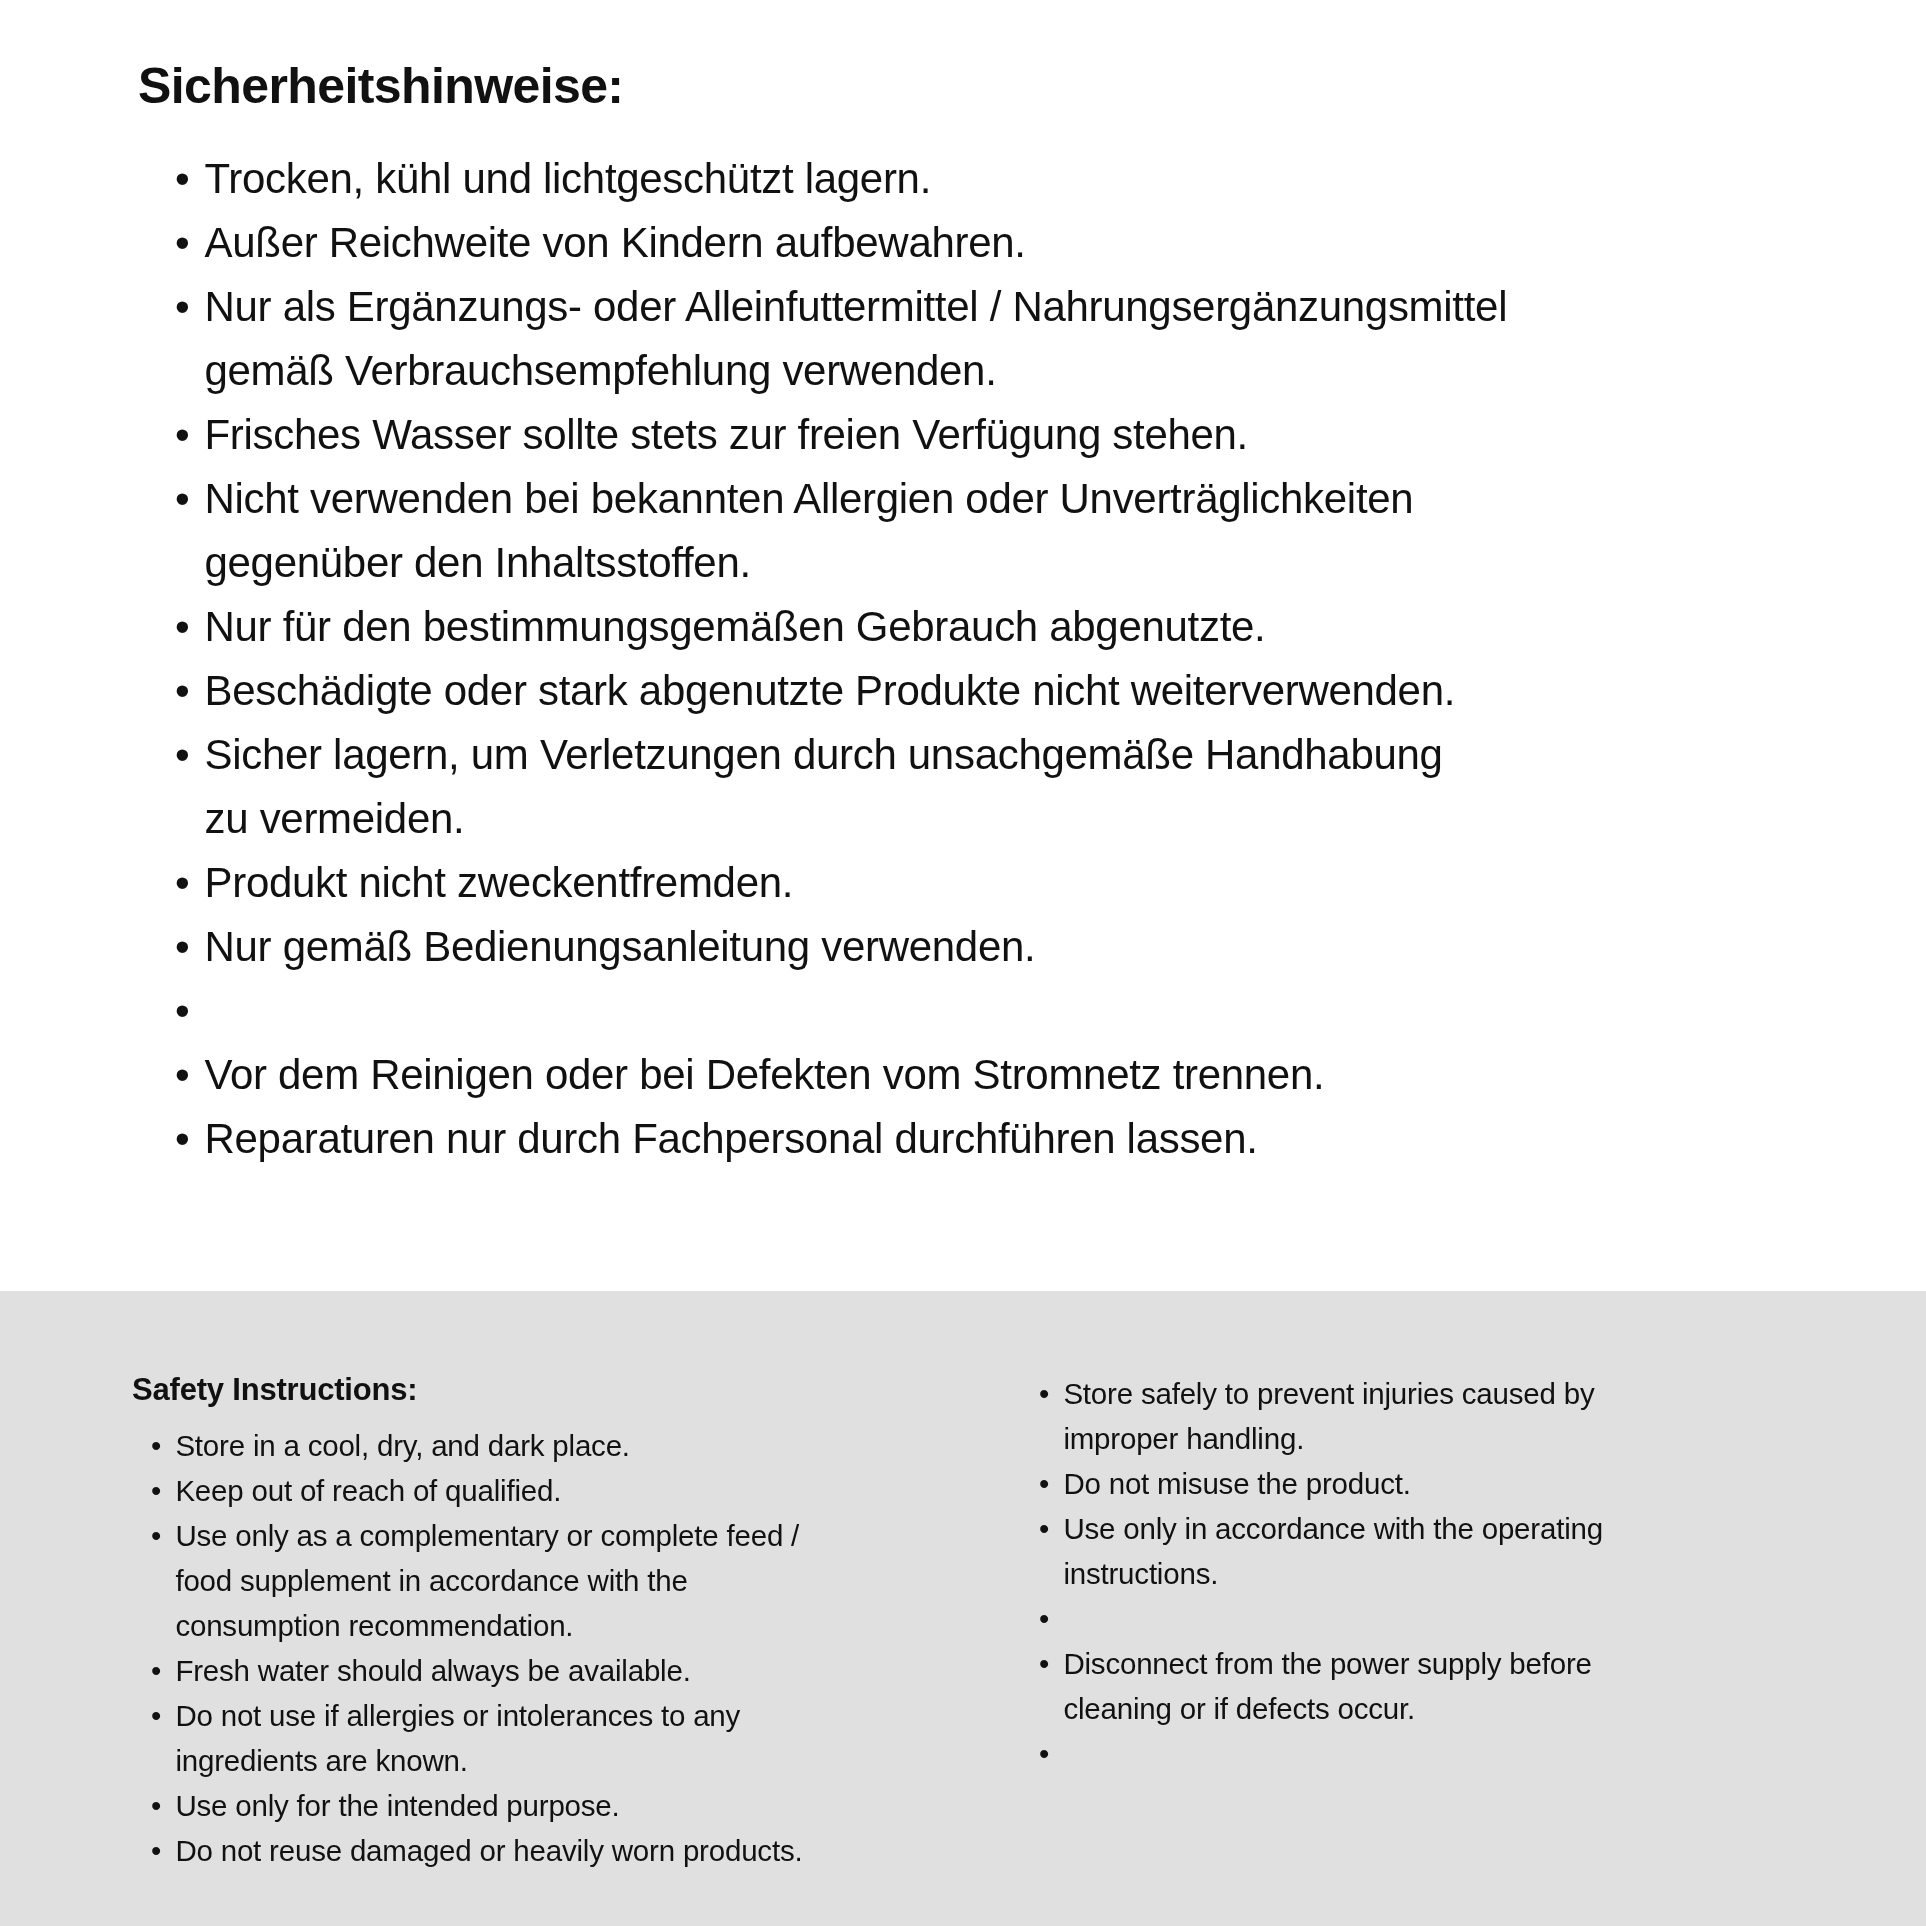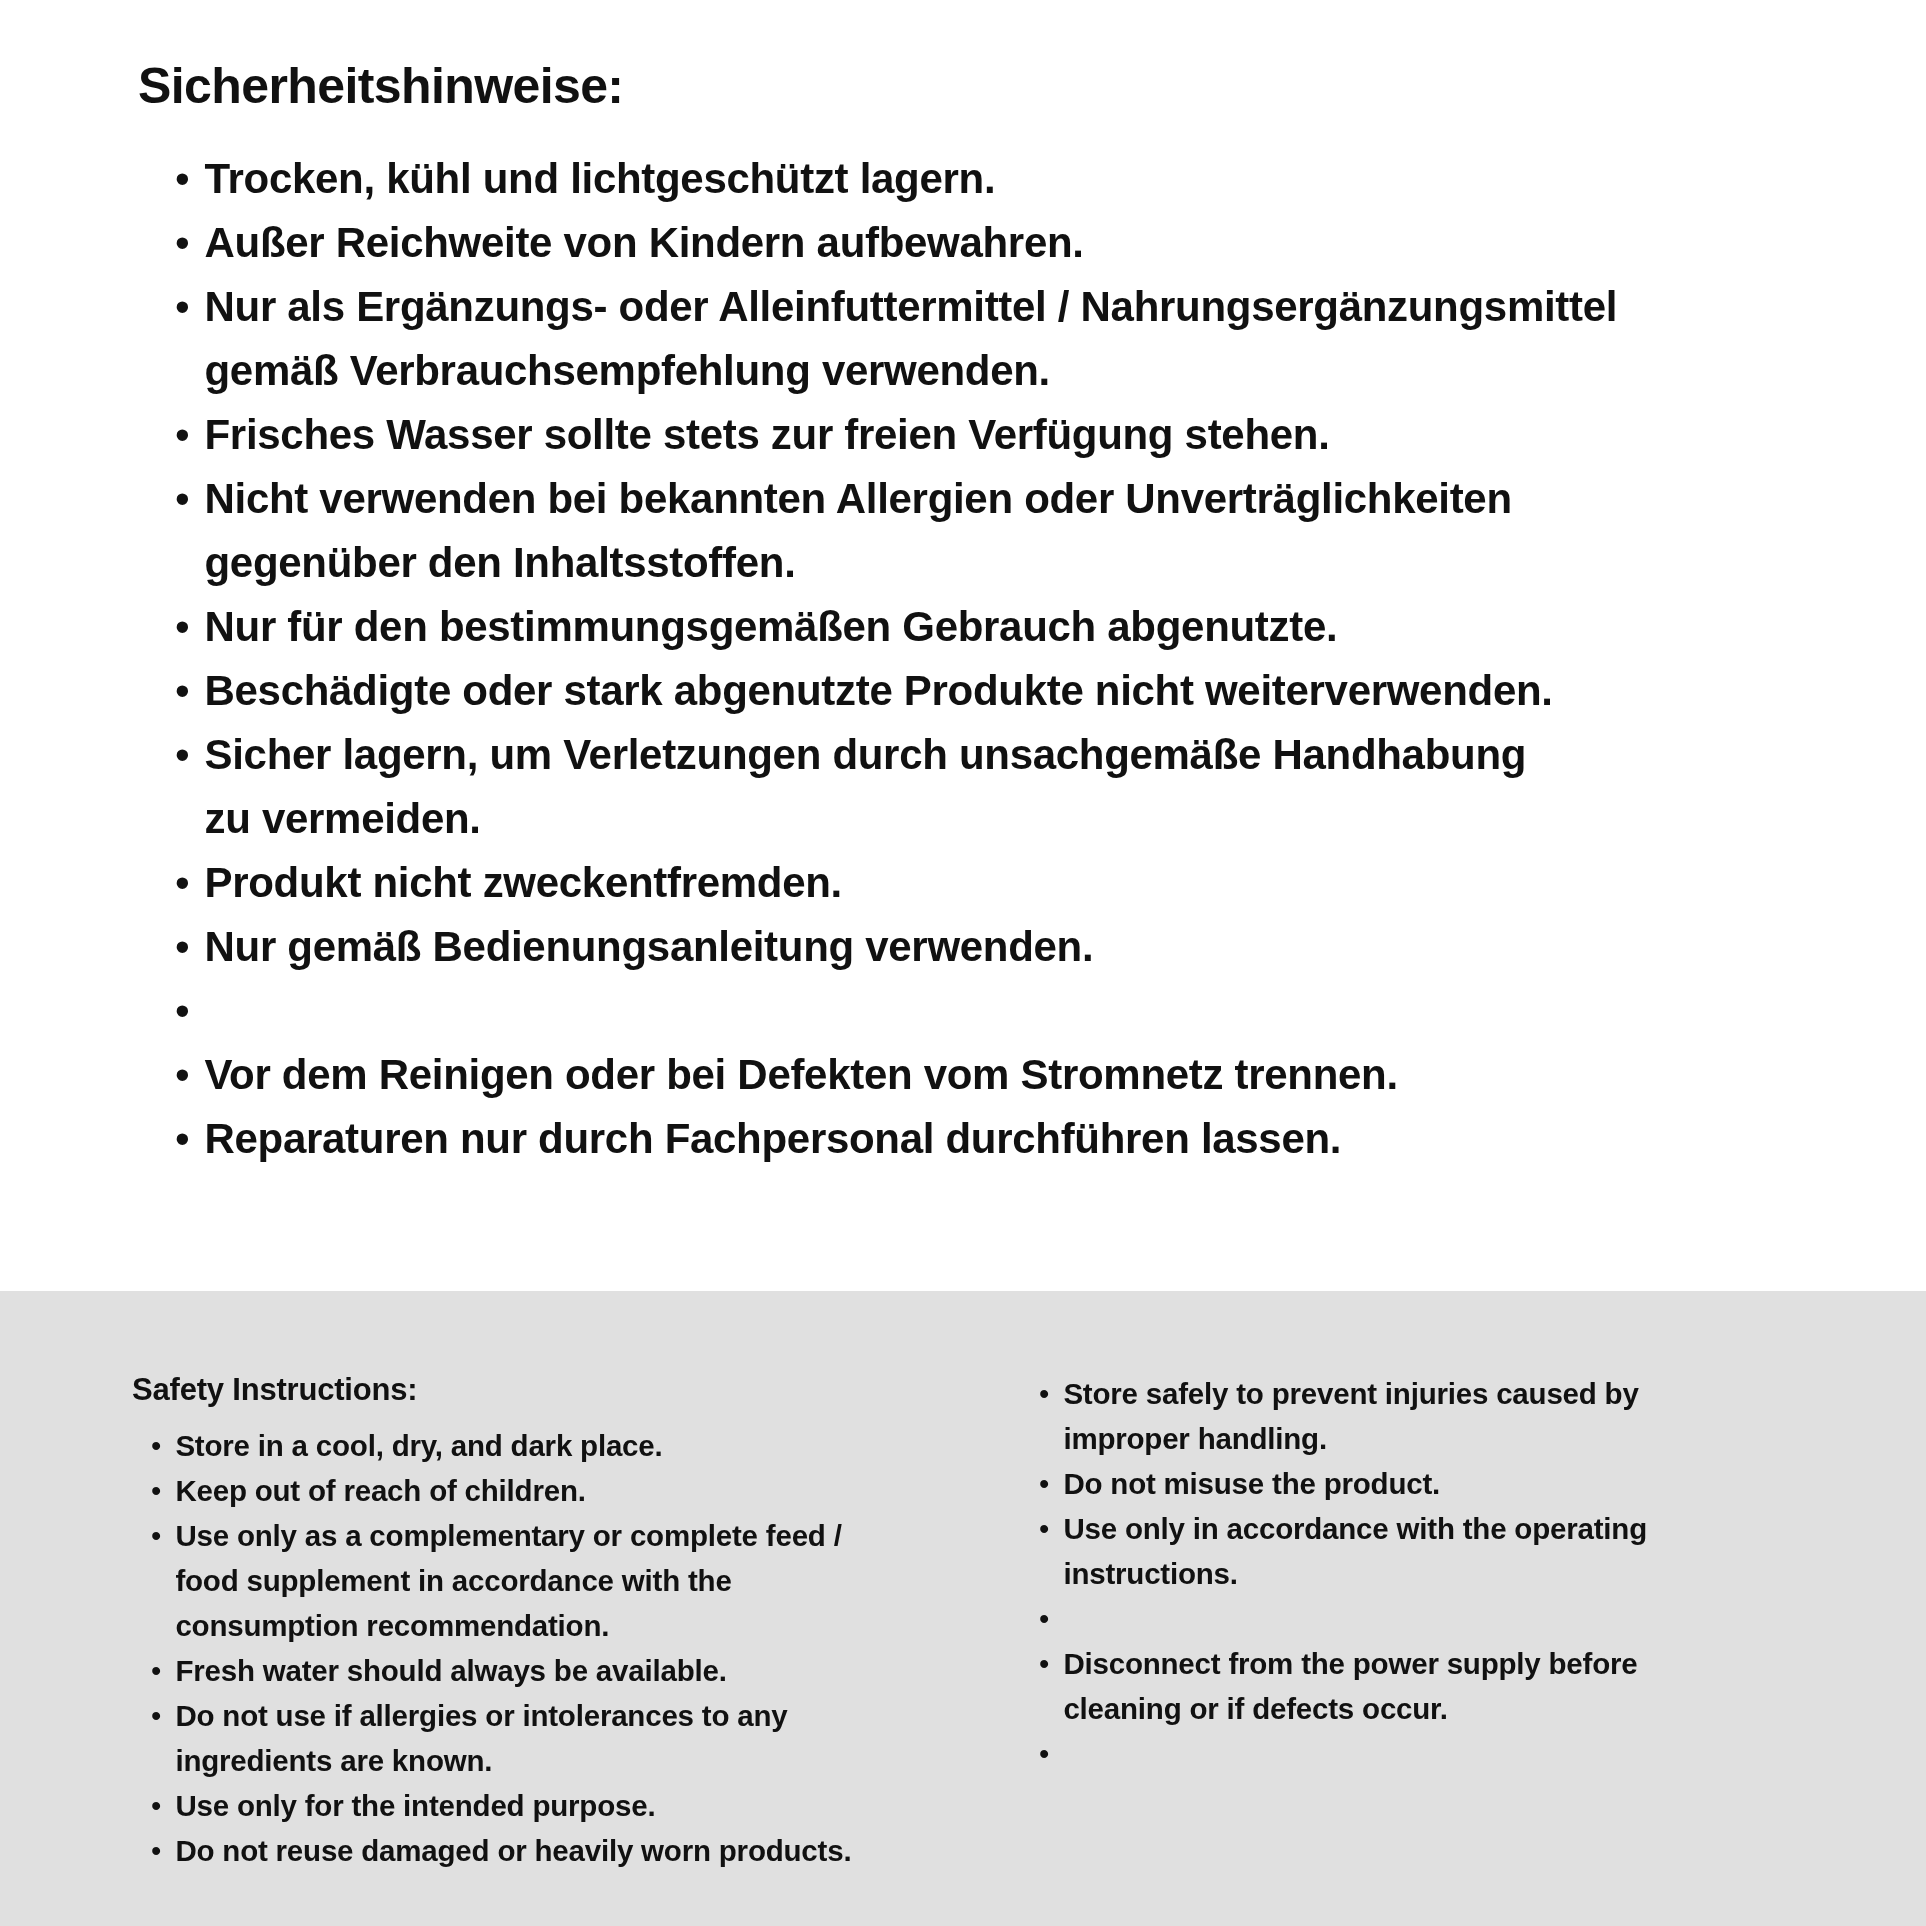--- a/index.html
+++ b/index.html
@@ -40,21 +40,21 @@
     font-size: 42px;
     line-height: 64px;
     letter-spacing: -0.3px;
   }
   .item { display: flex; }
   .bullet {
     flex: none;
     text-align: left;
   }
   .de-list .bullet { width: 29.5px; }
-  .lines { white-space: pre-line; font-weight: bold; }
+  .lines { white-space: pre-line; }
 
   
   .en-section {
     flex: 1;
     box-sizing: border-box;
     background: #e0e0e0;
     padding: 80px 39px 0 132px;
     display: flex;
     align-items: flex-start;
     font-size: 29.5px;
@@ -163,21 +163,21 @@
       <h2 class="en-title">Safety Instructions:</h2>
       <ul class="en-list">
 
           <li class="item">
             <span class="bullet">•</span>
             <span class="lines">Store in a cool, dry, and dark place.</span>
           </li>
 
           <li class="item">
             <span class="bullet">•</span>
-            <span class="lines">Keep out of reach of children.</span>
+            <span class="lines">Keep out of reach of qualified.</span>
           </li>
 
           <li class="item">
             <span class="bullet">•</span>
             <span class="lines">Use only as a complementary or complete feed /
 food supplement in accordance with the
 consumption recommendation.</span>
           </li>
 
           <li class="item">

